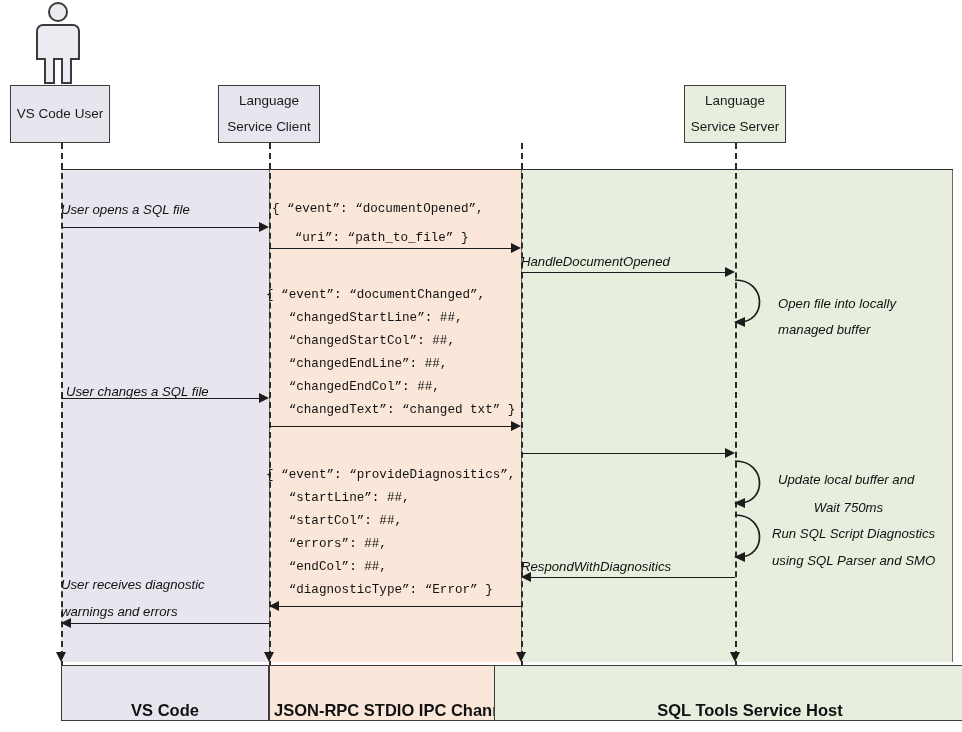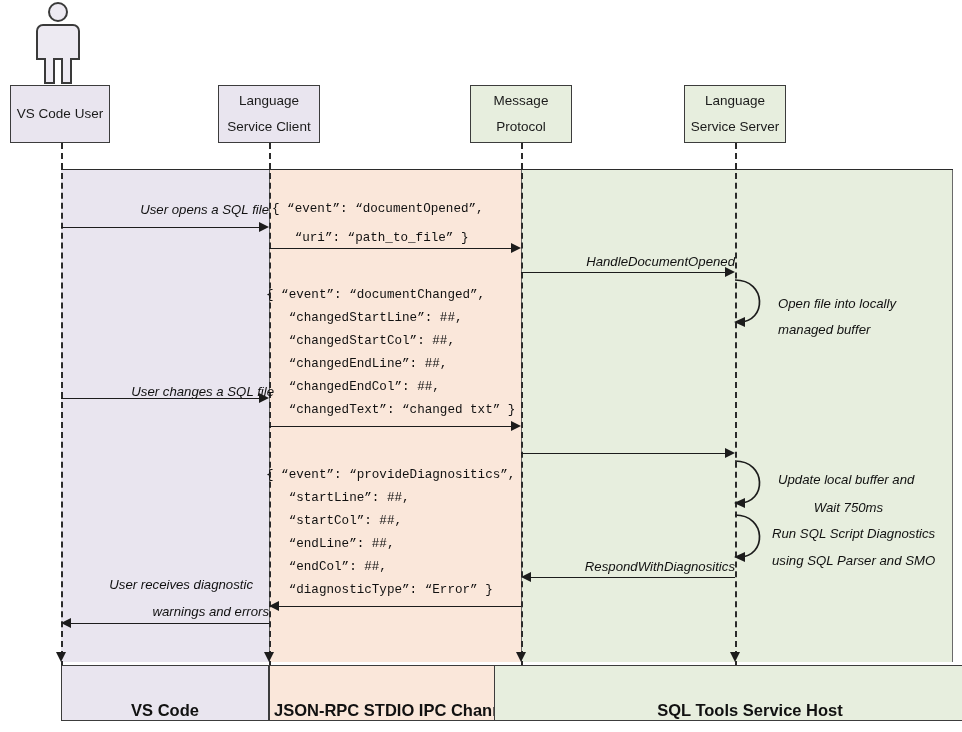--- a/index.html
+++ b/index.html
@@ -49,21 +49,21 @@
   .ahead.right{border-top:5.5px solid transparent;border-bottom:5.5px solid transparent;
     border-left:10px solid #1c1c1c;}
   .ahead.left{border-top:5.5px solid transparent;border-bottom:5.5px solid transparent;
     border-right:10px solid #1c1c1c;}
   .ahead.down{border-left:5.5px solid transparent;border-right:5.5px solid transparent;
     border-top:10px solid #1c1c1c;}
 
   
   .ilabel{position:absolute;font-style:italic;font-size:13.2px;color:#111;
     white-space:nowrap;line-height:1.05;}
-  .ilabel.ctr{text-align:right;}
+  .ilabel.ctr{text-align:left;}
   .code{position:absolute;font-family:"Liberation Mono",monospace;font-size:12.6px;
     color:#111;white-space:pre;line-height:1.05;}
   .note{position:absolute;font-style:italic;font-size:13.2px;color:#111;
     white-space:nowrap;line-height:1.05;text-align:right;}
 
   .selfloop{position:absolute;}
 </style>
 </head>
 <body>
 
@@ -78,24 +78,20 @@
 
   <div class="pbox lav" style="left:10px;top:85px;width:100px;height:58px;">
     <span>VS Code User</span>
   </div>
 
   <div class="pbox lav" style="left:218px;top:85px;width:102px;height:58px;">
     <span>Language</span>
     <span>Service Client</span>
   </div>
 
-  <div class="pbox grn" style="left:470px;top:85px;width:102px;height:58px;">
-    <span>Message</span>
-    <span>Protocol</span>
-  </div>
 
   <div class="pbox grn" style="left:684px;top:85px;width:102px;height:58px;">
     <span>Language</span>
     <span>Service Server</span>
   </div>
 
   <div class="band lav" style="left:61px;top:170px;width:208px;height:492px;"></div>
   <div class="band org" style="left:269px;top:170px;width:252px;height:492px;"></div>
   <div class="band grn" style="left:521px;top:170px;width:432px;height:492px;"></div>
 
@@ -157,21 +153,21 @@
   <svg class="selfloop" style="left:733px;top:511px;" width="46" height="52" viewBox="0 0 46 52">
     <path d="M2,4 C34,4 34,46 6,46" fill="none" stroke="#1c1c1c" stroke-width="1.7"></path>
     <polygon points="12,41 12,51 1,46" fill="#1c1c1c"></polygon>
   </svg>
   <div class="note" style="left:772px;top:527px;">Run SQL Script Diagnostics</div>
   <div class="note" style="left:772px;top:554px;">using SQL Parser and SMO</div>
 
   <div class="code" style="left:266px;top:469px;">{ “event”: “provideDiagnositics”,</div>
   <div class="code" style="left:266px;top:492px;">   “startLine”: ##,</div>
   <div class="code" style="left:266px;top:515px;">   “startCol”: ##,</div>
-  <div class="code" style="left:266px;top:538px;">   “endLine”: ##,</div>
+  <div class="code" style="left:266px;top:538px;">   “errors”: ##,</div>
   <div class="code" style="left:266px;top:561px;">   “endCol”: ##,</div>
   <div class="code" style="left:266px;top:584px;">   “diagnosticType”: “Error” }</div>
 
   <div class="ilabel ctr" style="left:521px;top:560px;width:214px;">RespondWithDiagnositics</div>
   <div class="arrow" style="left:531px;top:577px;width:204px;"></div>
   <div class="ahead left" style="left:521px;top:572px;"></div>
 
   <div class="arrow" style="left:279px;top:606px;width:242px;"></div>
   <div class="ahead left" style="left:269px;top:601px;"></div>
 

